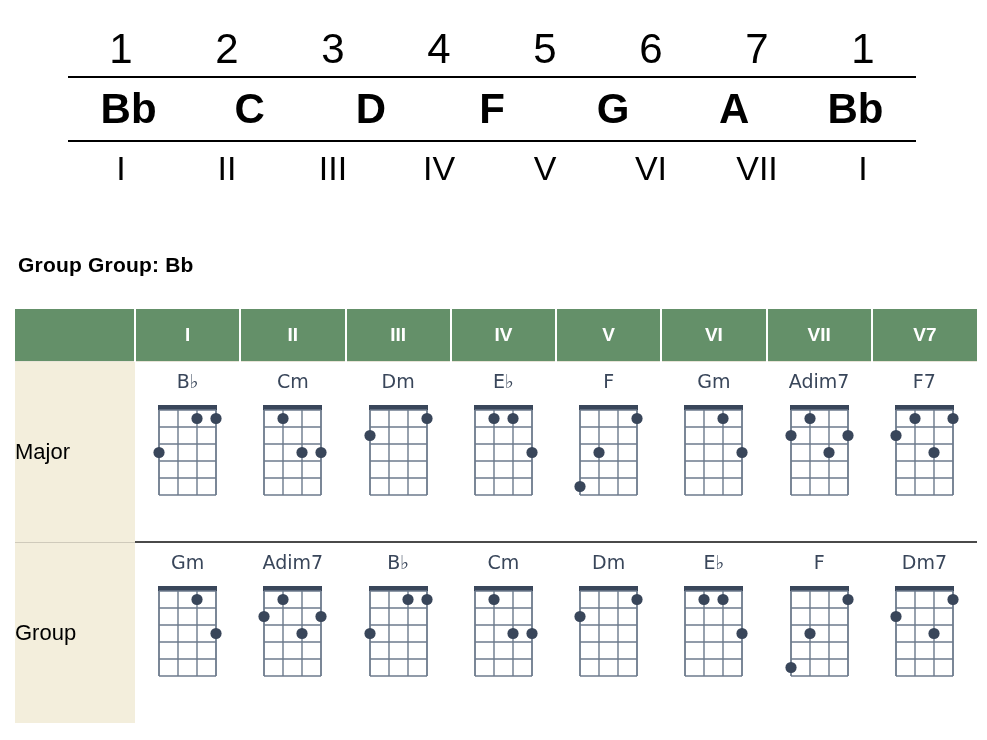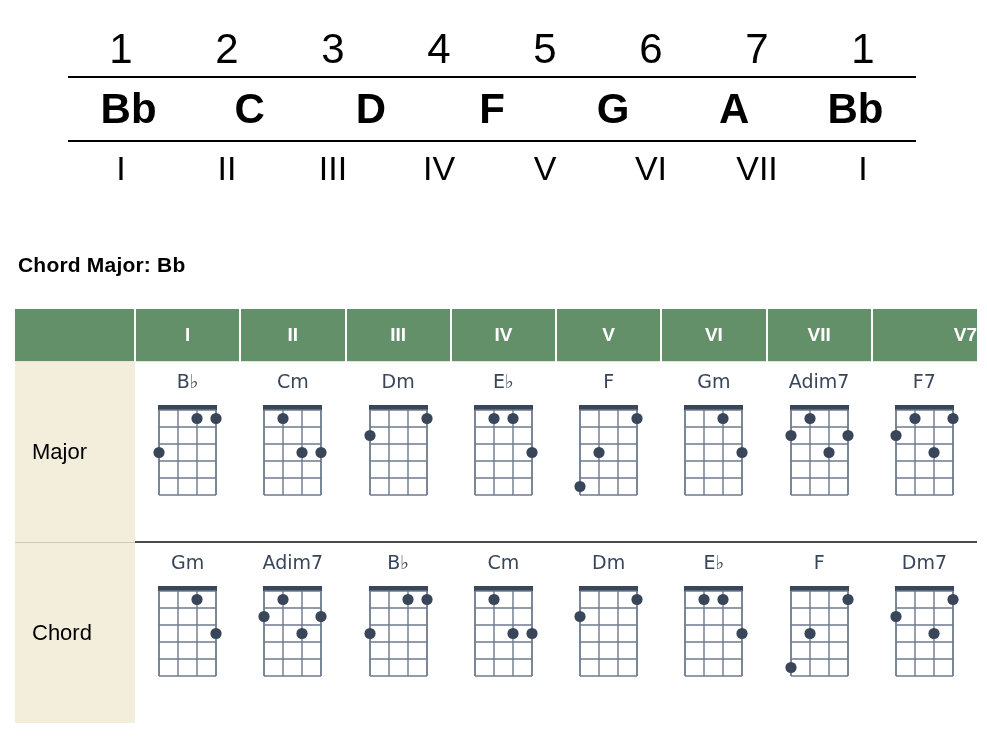--- a/index.html
+++ b/index.html
@@ -61,32 +61,32 @@
     background: #649069;
     color: #ffffff;
     font-size: 19px;
     font-weight: bold;
     height: 52px;
     text-align: center;
     vertical-align: middle;
     border-right: 2px solid #ffffff;
     border-bottom: 1px solid #e8e4d8;
   }
-  thead th:last-child { border-right: none; text-align: right; }
+  thead th:last-child { border-right: none; }
   thead th.corner { border-right: 2px solid #ffffff; }
 
   col.label-col { width: 120px; }
   col.chord-col { width: 105.25px; }
 
   td.rowlabel {
     background: #f3eedc;
     color: #000;
     font-size: 22px;
     text-align: left;
-    padding-left: 17px;
+    padding-left: 0;
     vertical-align: middle;
     height: 181px;
     border-bottom: 1px solid #cfcabb;
   }
   tr.minor-row td.rowlabel { border-bottom: none; }
 
   td.chord-cell {
     background: #ffffff;
     vertical-align: top;
     text-align: center;
@@ -143,21 +143,21 @@
         <div class="scale-cell">II</div>
         <div class="scale-cell">III</div>
         <div class="scale-cell">IV</div>
         <div class="scale-cell">V</div>
         <div class="scale-cell">VI</div>
         <div class="scale-cell">VII</div>
         <div class="scale-cell">I</div>
       </div>
   </div>
 
-  <div class="chord-group-title">Chord Major:  Bb</div>
+  <div class="chord-group-title">Group Group:  Bb</div>
 
   <table class="chord-table">
     <colgroup>
       <col class="label-col">
       <col class="chord-col">
         <col class="chord-col">
         <col class="chord-col">
         <col class="chord-col">
       <col class="chord-col">
         <col class="chord-col">
@@ -343,21 +343,21 @@
                 <line y1="12" y2="97" x1="69" x2="69" stroke="#6c7a8c" stroke-width="1.8"></line>
                 <circle cx="31" cy="20.5" r="5.6" fill="#39465a"></circle>
                 <circle cx="69" cy="20.5" r="5.6" fill="#39465a"></circle>
                 <circle cx="12" cy="37.5" r="5.6" fill="#39465a"></circle>
                 <circle cx="50" cy="54.5" r="5.6" fill="#39465a"></circle>
               </svg>
             </div>
           </td>
         </tr>
         <tr class="minor-row">
-          <td class="rowlabel">Chord</td>
+          <td class="rowlabel">Group</td>
           <td class="chord-cell">
             <div class="chord-name">Gm</div>
             <div class="chord-diagram-wrap">
               <svg class="chord-diagram" width="81" height="105" viewBox="0 0 81 105">
                 <rect x="11" y="7" width="59" height="5" fill="#39465a"></rect>
                 <line x1="12" x2="69" y1="12" y2="12" stroke="#6c7a8c" stroke-width="1.4"></line>
                 <line x1="12" x2="69" y1="29" y2="29" stroke="#6c7a8c" stroke-width="1.4"></line>
                 <line x1="12" x2="69" y1="46" y2="46" stroke="#6c7a8c" stroke-width="1.4"></line>
                 <line x1="12" x2="69" y1="63" y2="63" stroke="#6c7a8c" stroke-width="1.4"></line>
                 <line x1="12" x2="69" y1="80" y2="80" stroke="#6c7a8c" stroke-width="1.4"></line>

